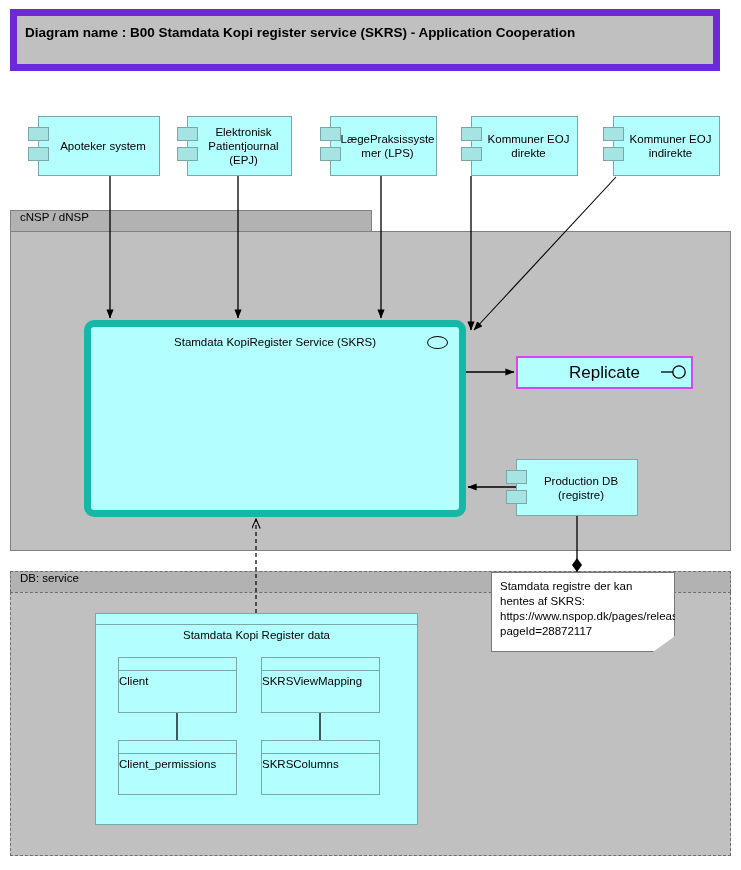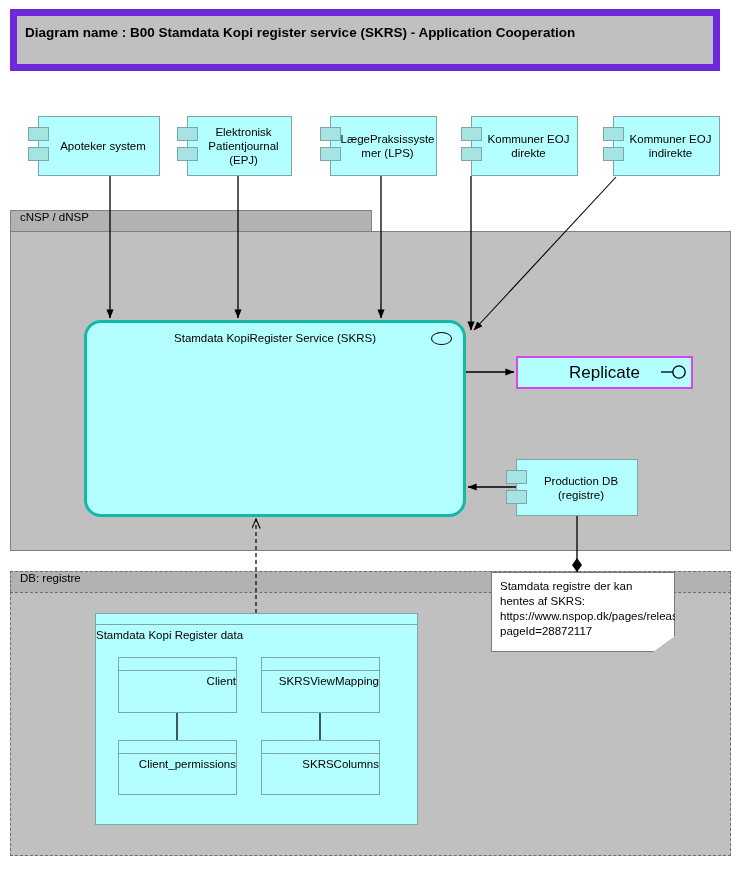--- a/index.html
+++ b/index.html
@@ -91,22 +91,22 @@
     border: 1px solid #7aa8a8;
     box-sizing: border-box;
   }
   .component .tab.t1 { top: 10px; }
   .component .tab.t2 { top: 30px; }
 
   
   .service {
     position: absolute;
     background: #b3ffff;
-    border: 3px solid #14b8a6;
-    border-radius: 17px;
+    border: 7px solid #14b8a6;
+    border-radius: 10px;
     box-sizing: border-box;
   }
   .service .svc-label {
     position: absolute;
     left: 0; right: 0; top: 9px;
     text-align: center;
     font-size: 11.5px;
     color: #000;
   }
   .iface-oval {
@@ -140,42 +140,42 @@
   .datablock > .db-hdr {
     position: absolute;
     left: 0; top: 0; right: 0;
     height: 11px;
     border-bottom: 1px solid #7aa8a8;
     box-sizing: border-box;
   }
   .datablock > .db-title {
     position: absolute;
     left: 0; right: 0; top: 15px;
-    text-align: left;
+    text-align: center;
     font-size: 11.5px;
     color: #000;
   }
 
   .entity {
     position: absolute;
     background: #b3ffff;
     border: 1px solid #7aa8a8;
     box-sizing: border-box;
   }
   .entity > .e-hdr {
     position: absolute;
     left: 0; top: 0; right: 0;
     height: 13px;
     border-bottom: 1px solid #7aa8a8;
     box-sizing: border-box;
   }
   .entity > .e-name {
     position: absolute;
     left: 0; right: 0; top: 17px;
-    text-align: right;
+    text-align: left;
     font-size: 11.5px;
     color: #000;
   }
 
   
   .note {
     position: absolute;
     background: #ffffff;
     border: 1px solid #7a7a7a;
     box-sizing: border-box;
@@ -205,21 +205,21 @@
 
   <div class="group group-solid" style="left:10px; top:210px; width:721px; height:341px;">
     <div class="group-tab" style="width:362px;">
       <span>cNSP / dNSP</span>
     </div>
     <div class="group-body" style="top:21px; height:320px;"></div>
   </div>
 
   <div class="group group-dashed" style="left:10px; top:571px; width:721px; height:285px;">
     <div class="group-tab" style="width:721px;">
-      <span>DB: registre</span>
+      <span>DB: service</span>
     </div>
     <div class="group-body" style="top:21px; height:264px;"></div>
   </div>
 
   <div class="service" style="left:84px; top:320px; width:382px; height:197px;">
     <div class="svc-label">Stamdata KopiRegister Service (SKRS)</div>
     <div class="iface-oval" style="right:11px; top:9px;"></div>
   </div>
 
   <div class="plainbox" style="left:516px; top:356px; width:177px; height:33px;">

